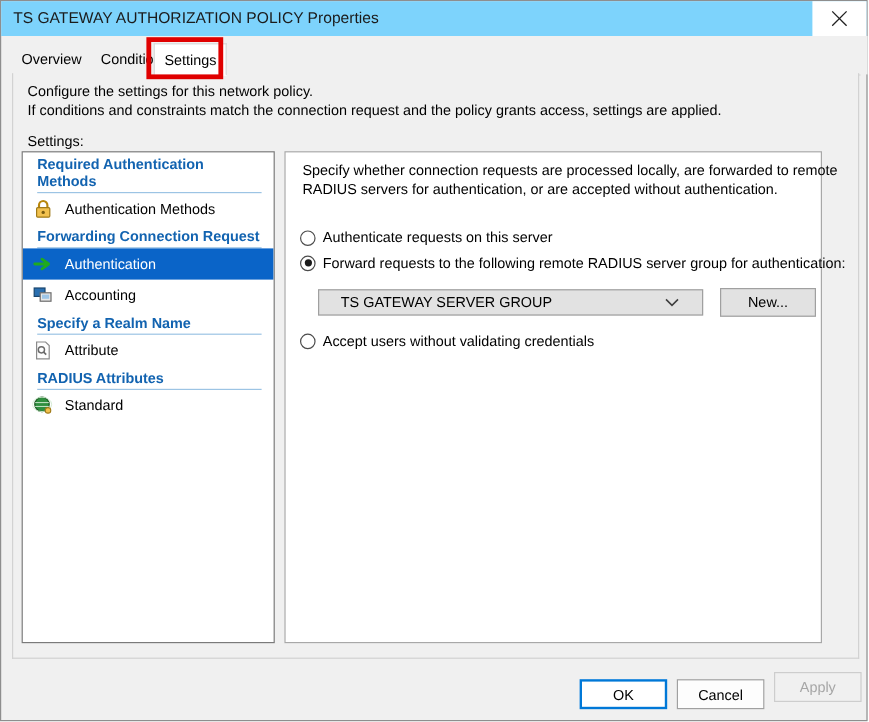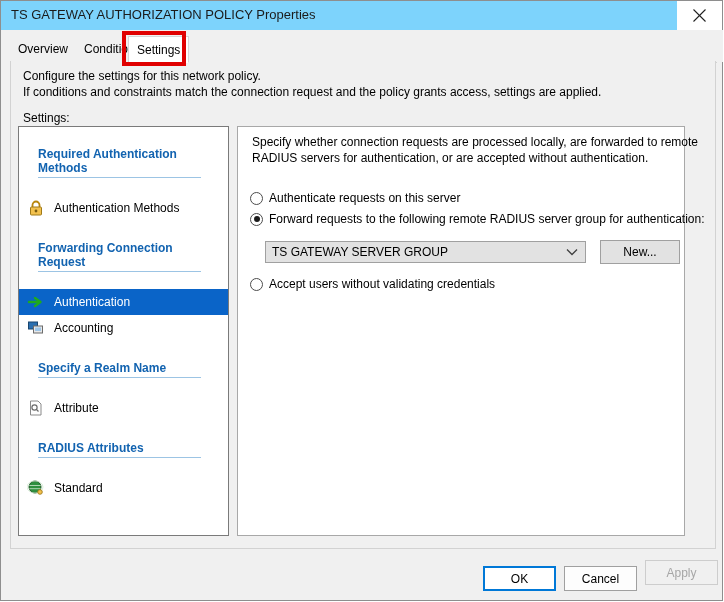--- a/index.html
+++ b/index.html
@@ -133,22 +133,22 @@
     top: 65px;
     width: 211px;
     height: 410px;
     background: #ffffff;
     border: 1px solid #7a7a7a;
     box-sizing: border-box;
     overflow: hidden;
   }
   .nav-group {
     position: relative;
-    margin: 17px;
-    padding: 3px 6px 0 2px;
+    margin: 0;
+    padding: 3px 6px 0 12px;
     color: #1263b0;
     font-weight: bold;
     font-size: 12px;
     line-height: 14px;
     font-family: "Liberation Sans", sans-serif;
   }
   .nav-group .rule {
     display: block;
     margin-top: 2px;
     margin-left: 0px;
@@ -241,21 +241,21 @@
     position: absolute;
     left: 27px;
     top: 114px;
     width: 321px;
     height: 22px;
     background: #e2e2e2;
     border: 1px solid #a0a0a0;
     box-sizing: border-box;
     display: flex;
     align-items: center;
-    padding: 0 6px;
+    padding: 0 18px;
     font-size: 12px;
     color: #000;
   }
   .combo-value { flex: 1 1 auto; white-space: nowrap; }
   .combo-arrow {
     width: 14px;
     height: 14px;
     flex: 0 0 auto;
     display: flex;
     align-items: center;

